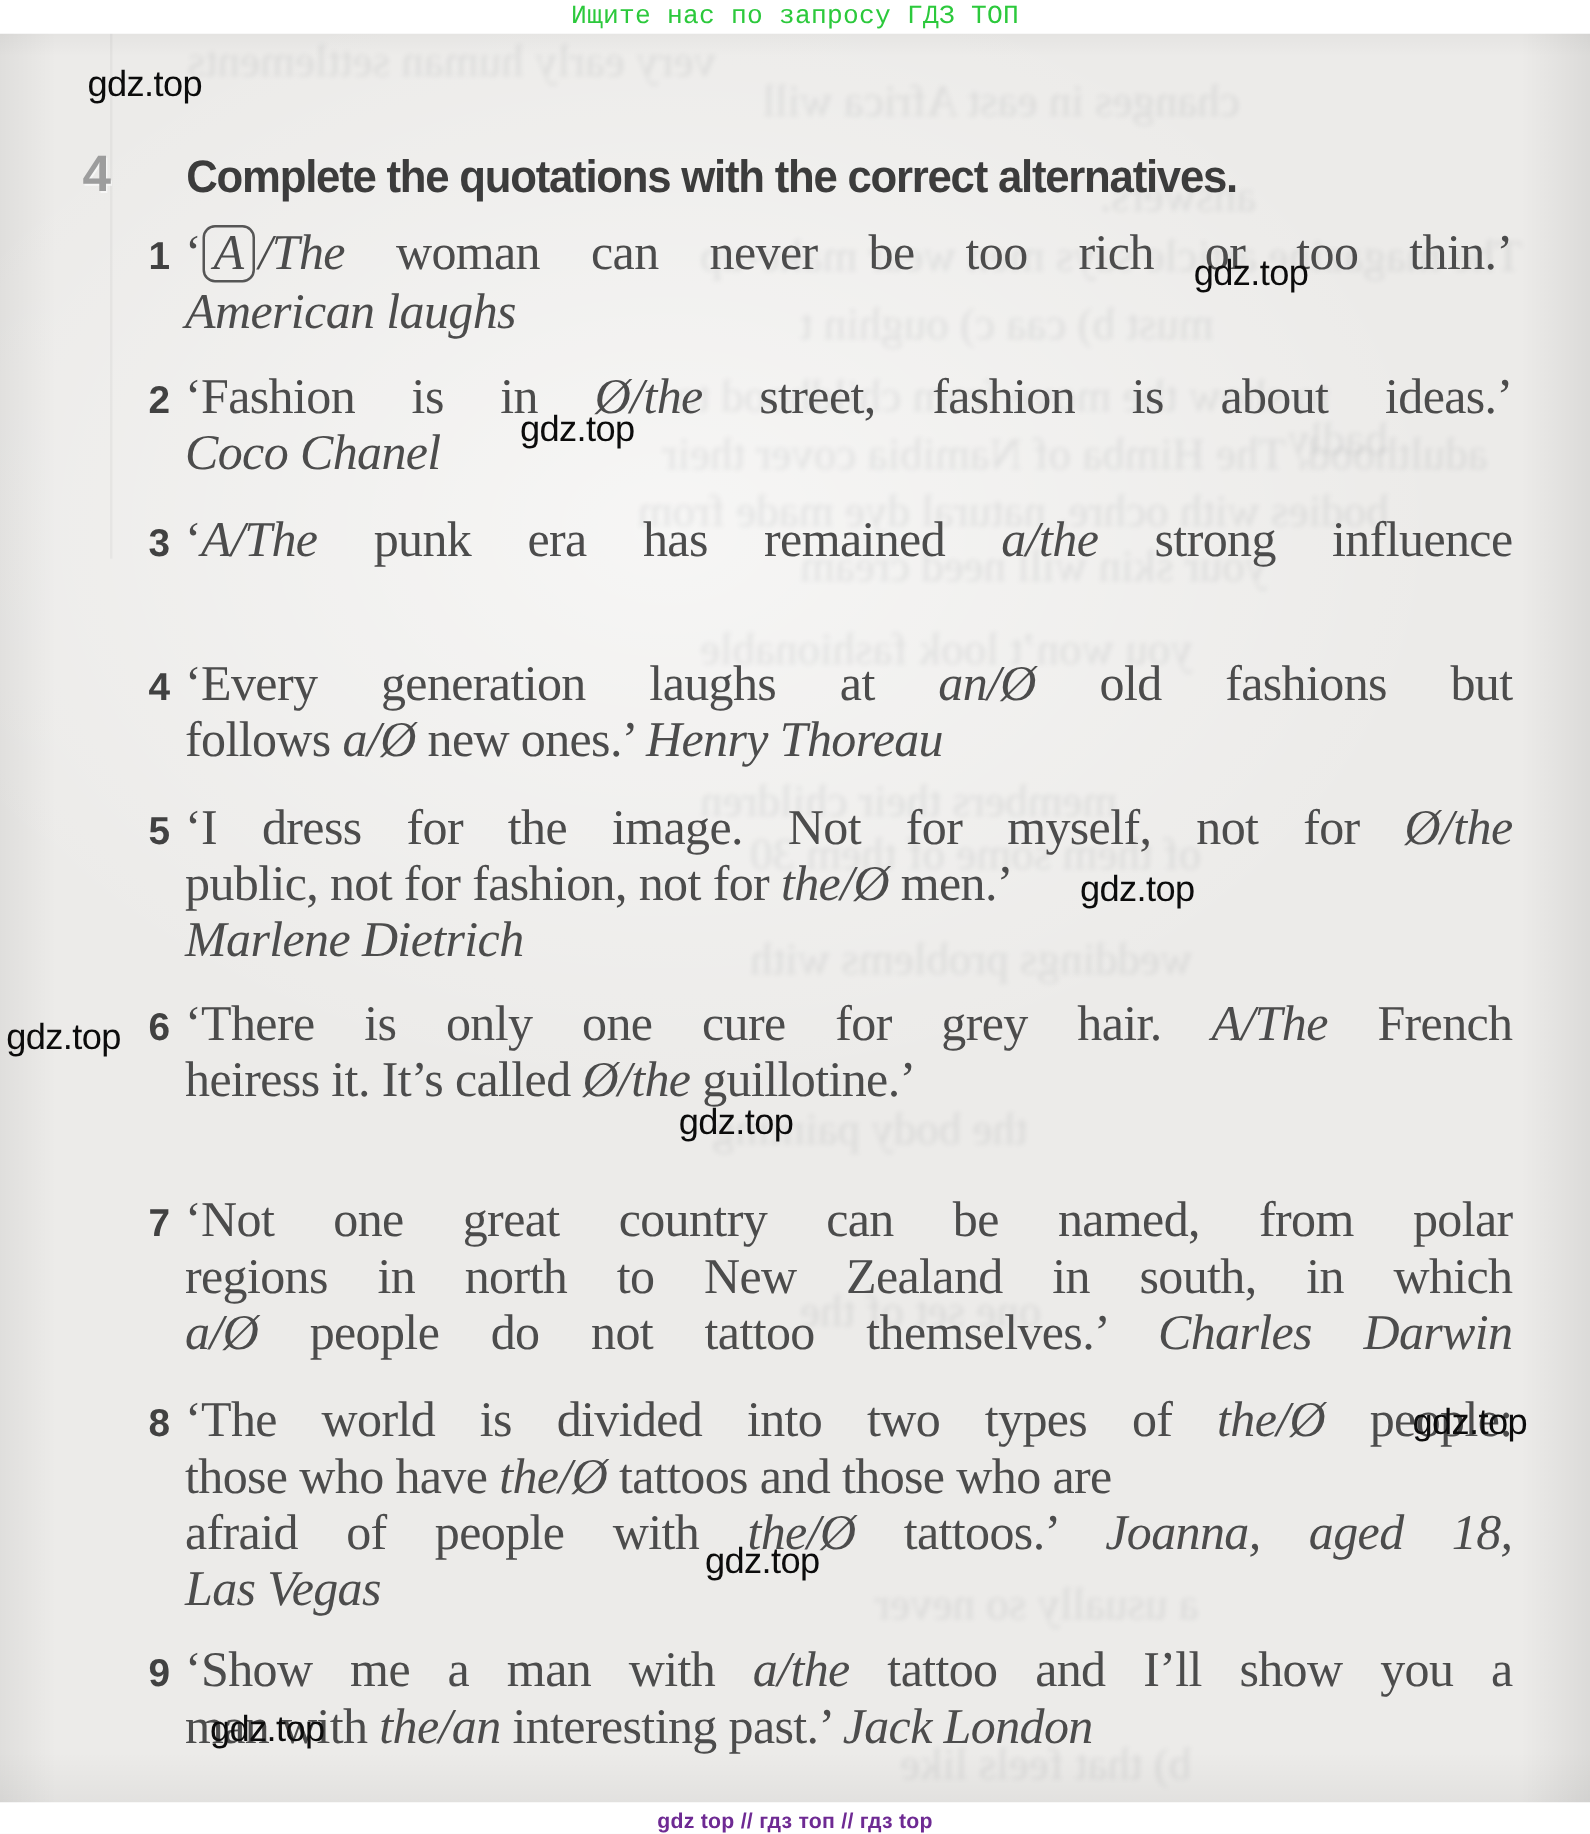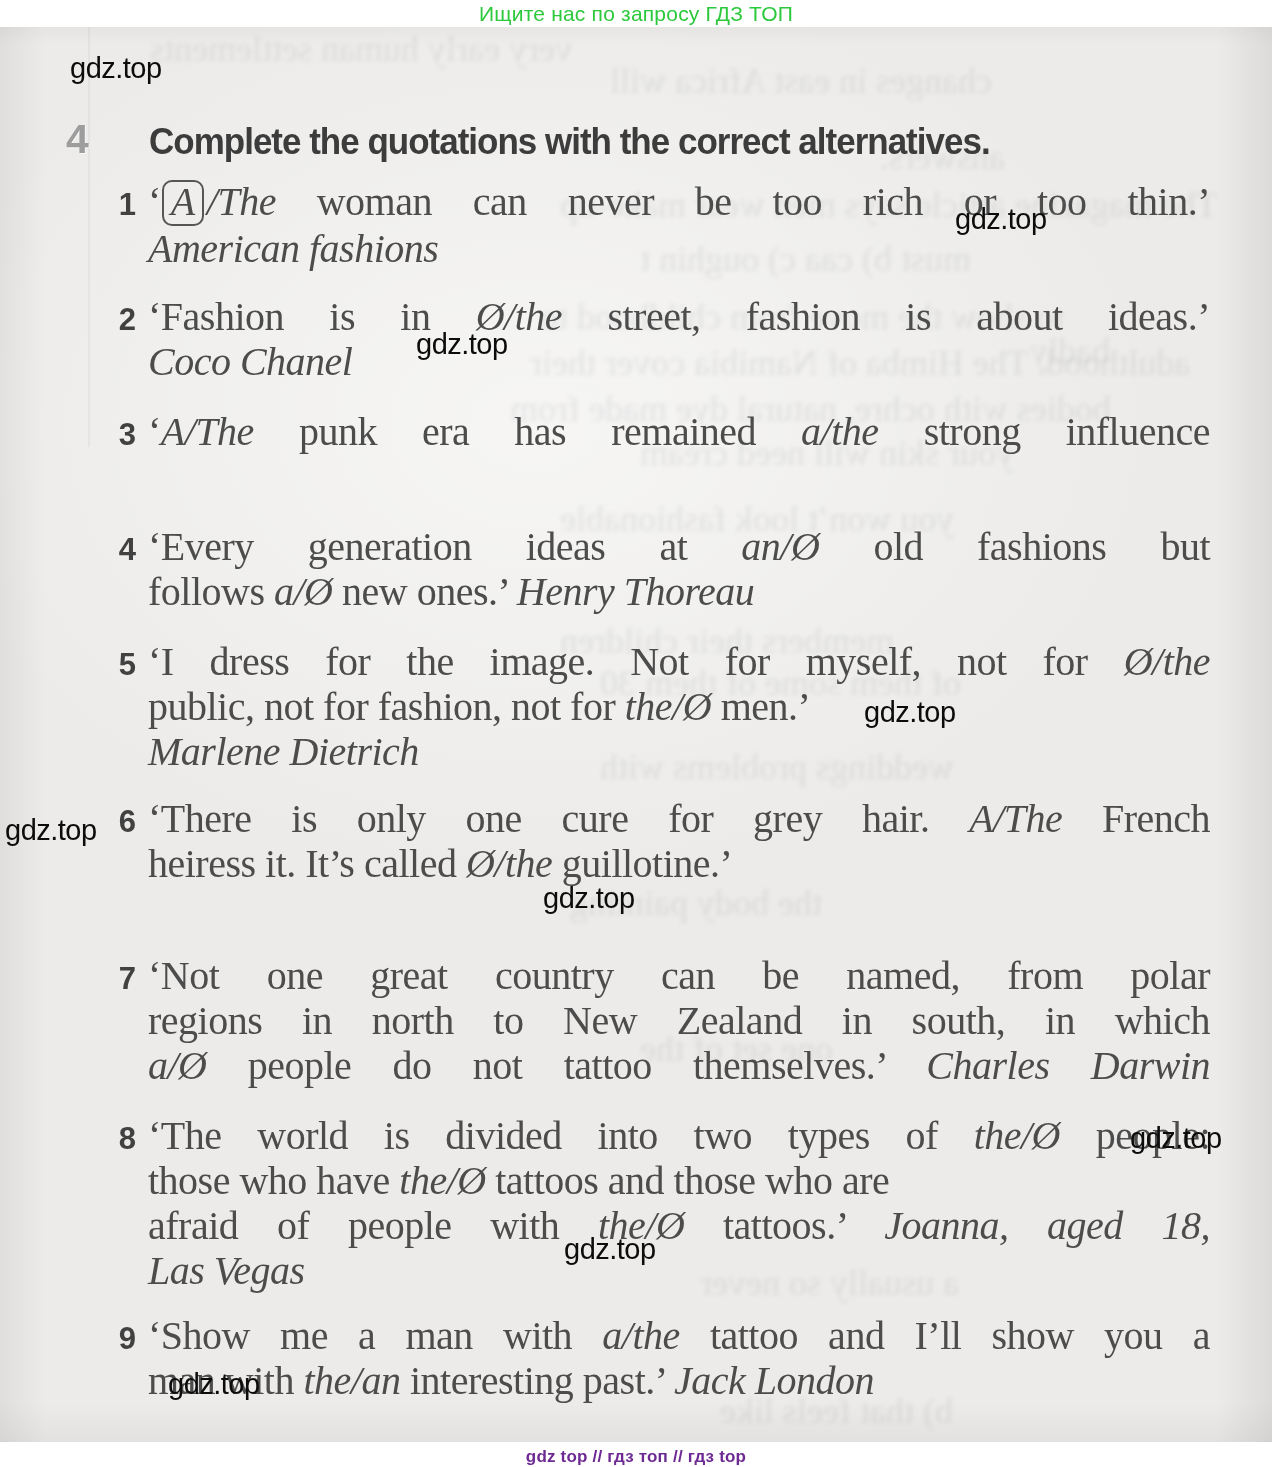--- a/index.html
+++ b/index.html
@@ -7,21 +7,21 @@
     width:1272px;height:1467px;position:relative;overflow:hidden;
     background:#ffffff;font-family:"Liberation Sans",sans-serif;
   }
   
   .top-banner{
     position:absolute;left:0;top:0;width:1272px;height:27px;
     background:#ffffff;display:flex;align-items:center;justify-content:center;
   }
   .top-banner span{
     font-size:21px;font-weight:500;letter-spacing:.2px;
-    font-family:Liberation Sans, sans-serif;
+    font-family:Liberation Mono, monospace;
   }
   
   .scan{
     position:absolute;left:0;top:27px;width:1272px;height:1415px;
     background:
       radial-gradient(ellipse 900px 650px at 42% 28%, rgba(255,255,255,.55), rgba(255,255,255,0) 70%),
       linear-gradient(to right, rgba(0,0,0,.055) 0px, rgba(0,0,0,0) 45px),
       linear-gradient(to left,  rgba(0,0,0,.07) 0px, rgba(0,0,0,0) 55px),
       linear-gradient(to bottom, rgba(0,0,0,.03) 0px, rgba(0,0,0,0) 18px),
       linear-gradient(to top,    rgba(0,0,0,.045) 0px, rgba(0,0,0,0) 40px),
@@ -116,40 +116,40 @@
   </div>
 
 <div class="ex-num">4</div>
 <div class="ex-title">Complete the quotations with the correct alternatives.</div>
 
 <div id="items-host">
     <div class="item" style="top: 179px;">
       <div class="inum">1</div>
       <div class="ibody">
         <div class="line j"><span>‘</span><span class="it boxed">A</span><span class="it">/The</span><span> woman can never be too rich or too thin.’</span></div>
-        <div class="line"><span class="it">American fashions</span></div>
+        <div class="line"><span class="it">American laughs</span></div>
       </div>
     </div>
     <div class="item" style="top: 294px;">
       <div class="inum">2</div>
       <div class="ibody">
         <div class="line j"><span>‘Fashion is in </span><span class="it">Ø/the</span><span> street, fashion is about ideas.’</span></div>
         <div class="line"><span class="it">Coco Chanel</span></div>
       </div>
     </div>
     <div class="item" style="top: 409px;">
       <div class="inum">3</div>
       <div class="ibody">
         <div class="line j"><span>‘</span><span class="it">A/The</span><span> punk era has remained </span><span class="it">a/the</span><span> strong influence</span></div>
       </div>
     </div>
     <div class="item" style="top: 524px;">
       <div class="inum">4</div>
       <div class="ibody">
-        <div class="line j"><span>‘Every generation ideas at </span><span class="it">an/Ø</span><span> old fashions but</span></div>
+        <div class="line j"><span>‘Every generation laughs at </span><span class="it">an/Ø</span><span> old fashions but</span></div>
         <div class="line"><span>follows </span><span class="it">a/Ø</span><span> new ones.’ </span><span class="it">Henry Thoreau</span></div>
       </div>
     </div>
     <div class="item" style="top: 639px;">
       <div class="inum">5</div>
       <div class="ibody">
         <div class="line j"><span>‘I dress for the image. Not for myself, not for </span><span class="it">Ø/the</span></div>
         <div class="line"><span>public, not for fashion, not for </span><span class="it">the/Ø</span><span> men.’</span></div>
         <div class="line"><span class="it">Marlene Dietrich</span></div>
       </div>

